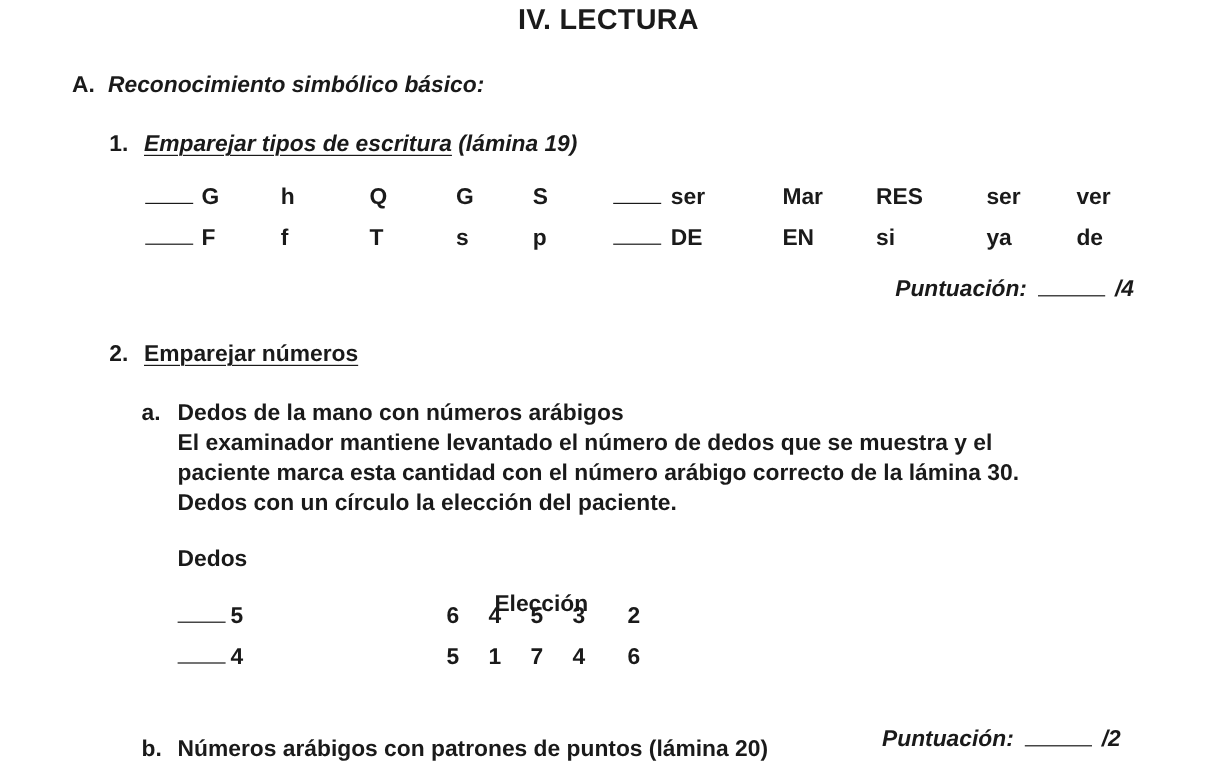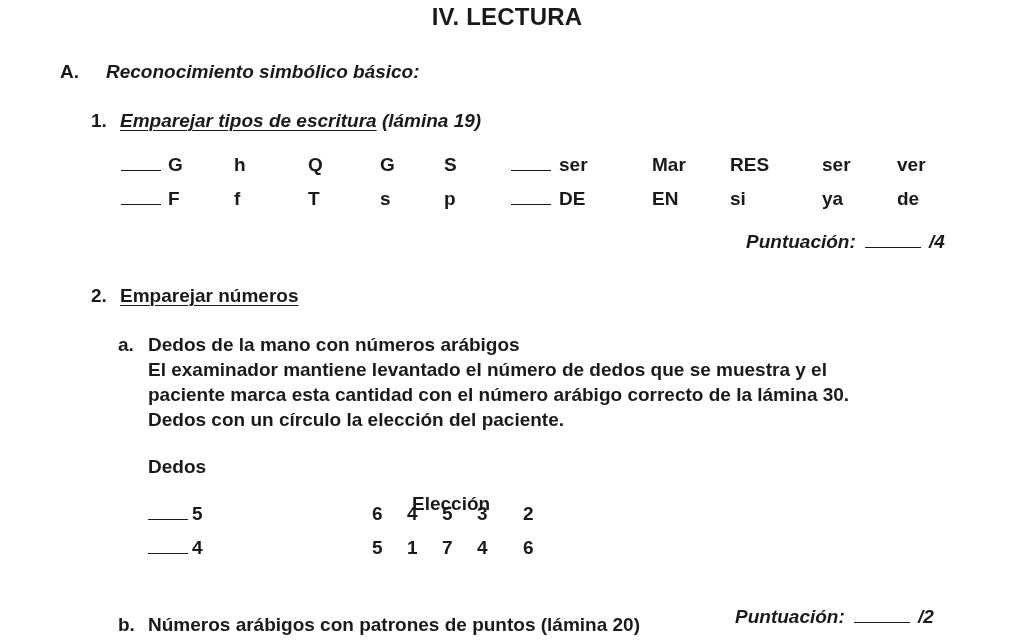--- a/index.html
+++ b/index.html
@@ -16,21 +16,21 @@
   .f19 { font-size: 19px; }
   .blank { display: inline-block; border-bottom: 1.5px solid #1a1a1a; vertical-align: baseline; margin-right: 4px; }
   .cell { font-size: 19px; font-weight: bold; }
 </style>
 </head>
 <body>
 
 <div class="abs title">IV.  LECTURA</div>
 
 <div class="abs f19 b" style="left:60px; top:61px;">A.</div>
-<div class="abs f19 b i" style="left:106px; top:61px;">Reconocimiento simbólico básico:</div>
+<div class="abs f19 b i" style="left:90px; top:61px;">Reconocimiento simbólico básico:</div>
 
 <div class="abs f19 b" style="left:91px; top:110px;">1.</div>
 <div class="abs f19 b" style="left:120px; top:110px;font-style:italic;">
   <span class="u">Emparejar tipos de escritura</span>
   <span>(lámina 19)</span>
 </div>
 
 <div class="abs cell" style="left:121px; top:154px;"><span class="blank" style="width:40px;"></span></div>
 <div class="abs cell" style="left:168px; top:154px;">G</div>
 <div class="abs cell" style="left:234px; top:154px;">h</div>

